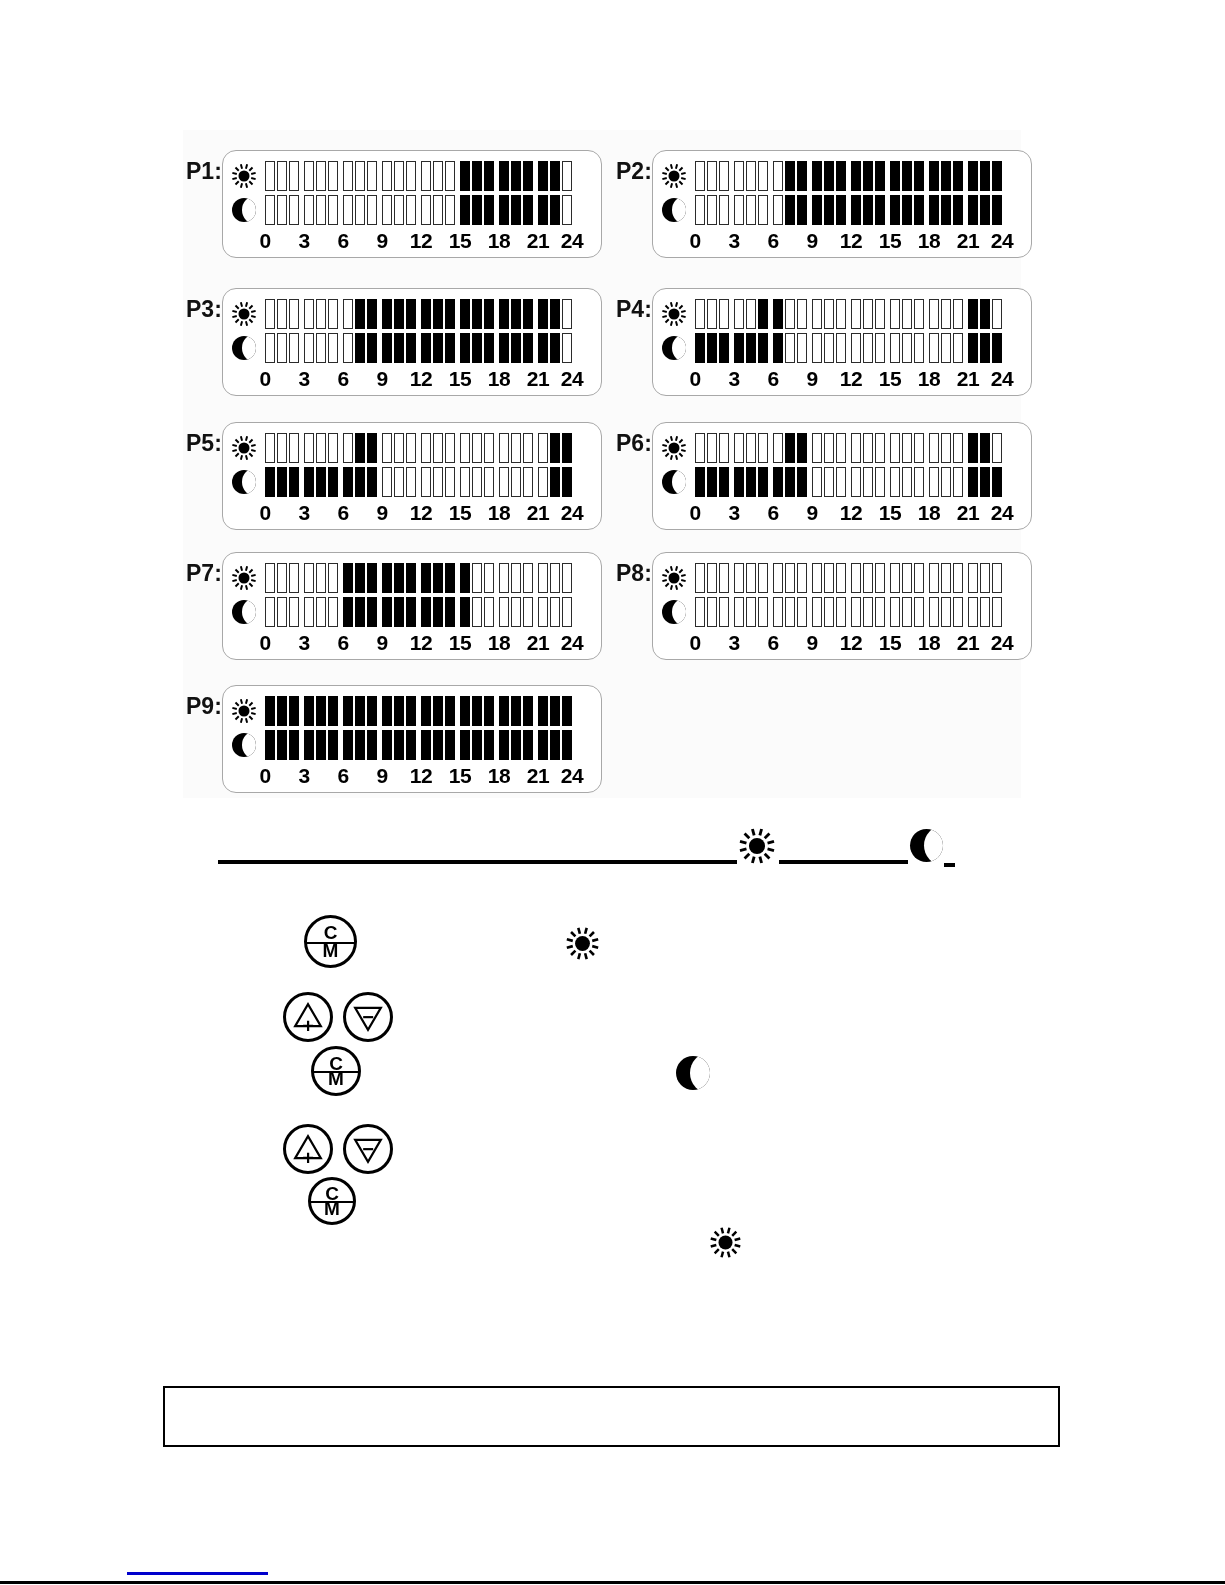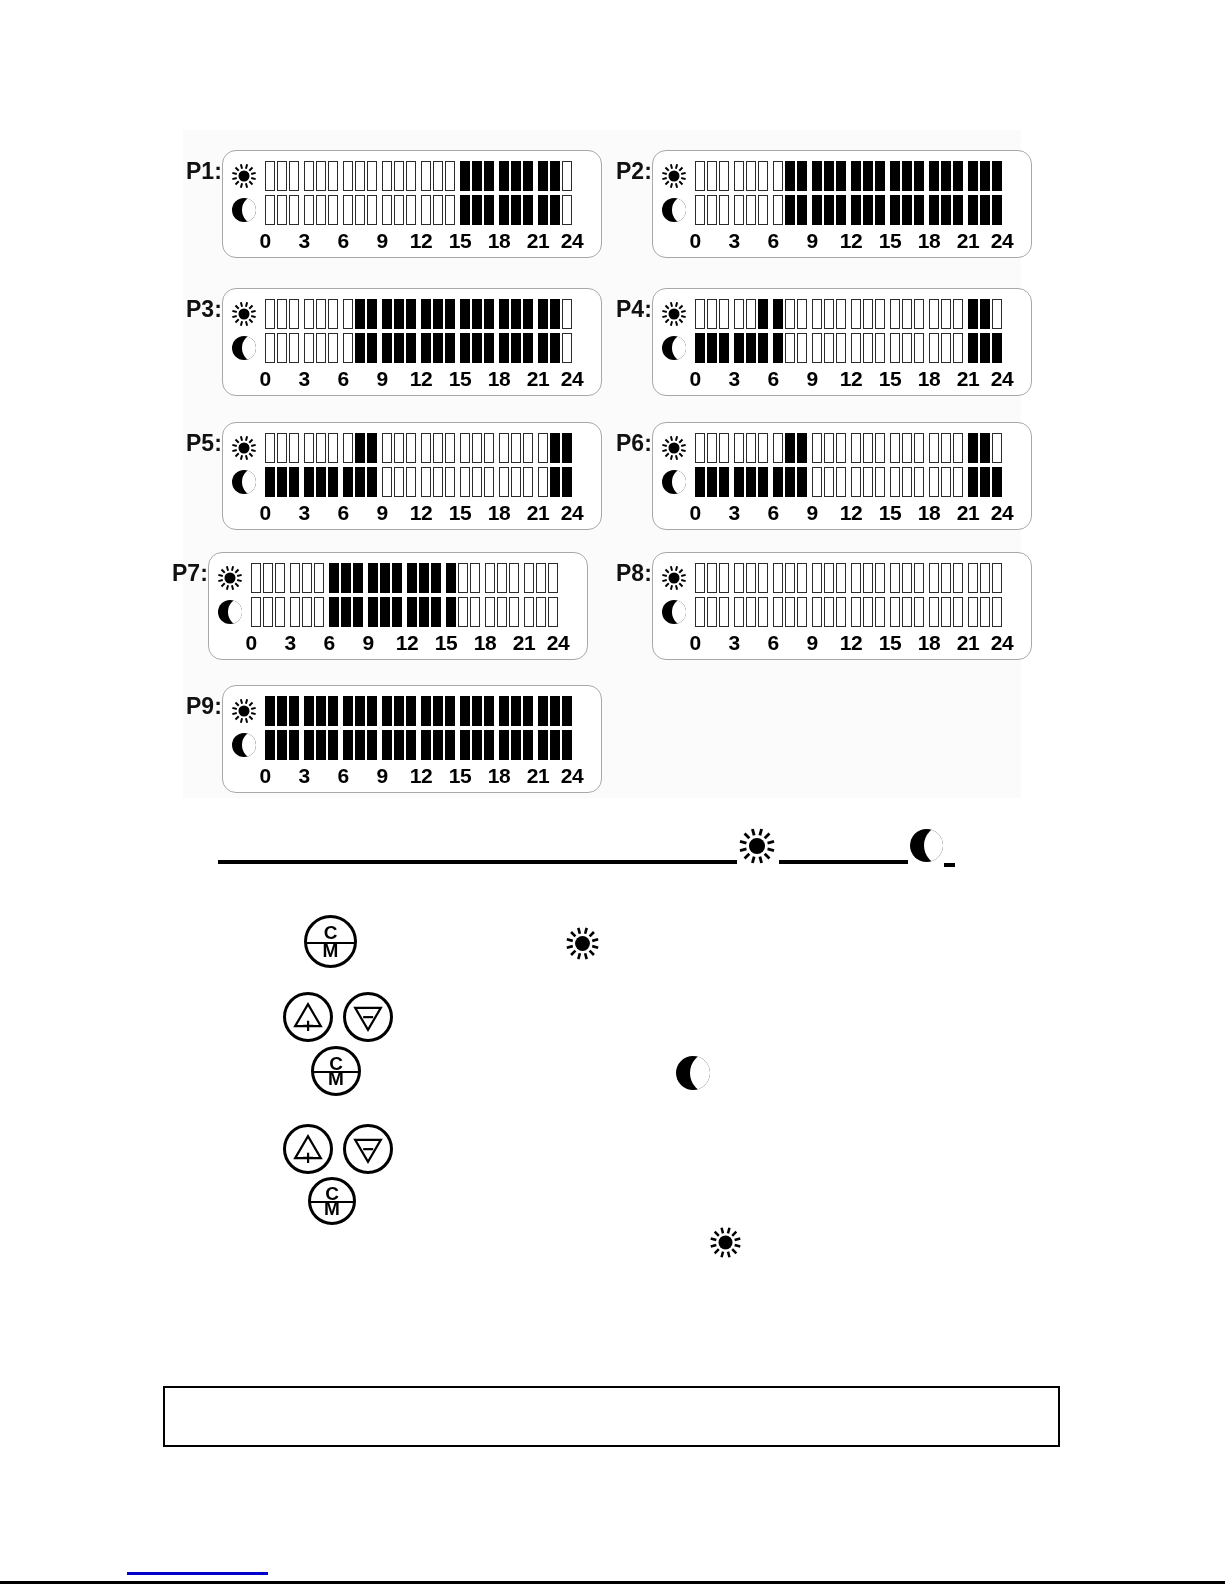--- a/index.html
+++ b/index.html
@@ -806,21 +806,21 @@
             <b class="tick" style="left: 78px;">6</b>
             <b class="tick" style="left: 117px;">9</b>
             <b class="tick" style="left: 156px;">12</b>
             <b class="tick" style="left: 195px;">15</b>
             <b class="tick" style="left: 234px;">18</b>
             <b class="tick" style="left: 273px;">21</b>
             <b class="tick" style="left: 307px;">24</b>
           </div>
         </div>
       </div>
-      <div class="prog" style="left: 172px; top: 552px;">
+      <div class="prog" style="left: 186px; top: 552px;">
         <span class="prog-label">P7:</span>
         <div class="lcd">
           <div class="bar-row">
             <span class="icon-cell">
               <span class="sun" style="width: 26px; height: 26px;"><svg width="26" height="26" viewBox="0 0 40 40" fill="none">
                   <g stroke="#000" stroke-width="3">
                     <line x1="31.1" y1="23.0" x2="37.9" y2="24.8"></line>
                     <line x1="28.1" y1="28.1" x2="33.1" y2="33.1"></line>
                     <line x1="23.0" y1="31.1" x2="24.8" y2="37.9"></line>
                     <line x1="17.0" y1="31.1" x2="15.2" y2="37.9"></line>

